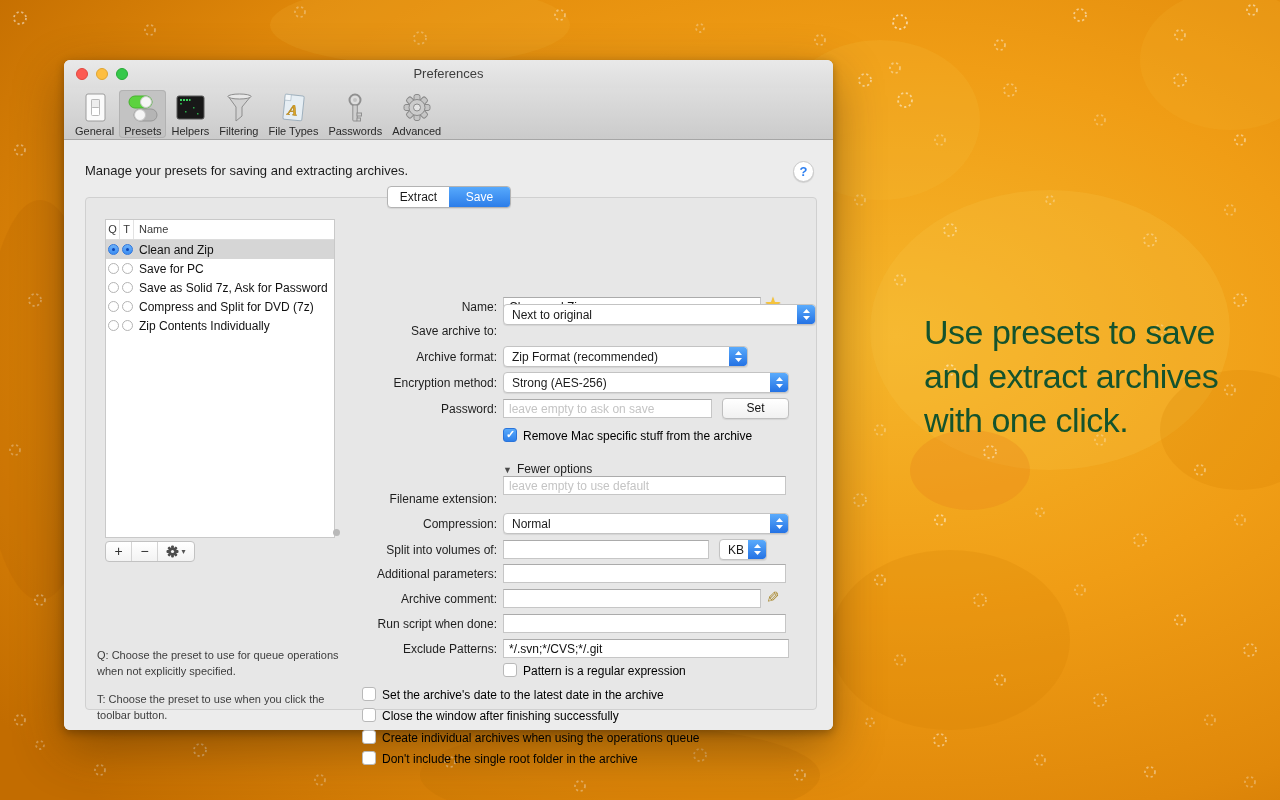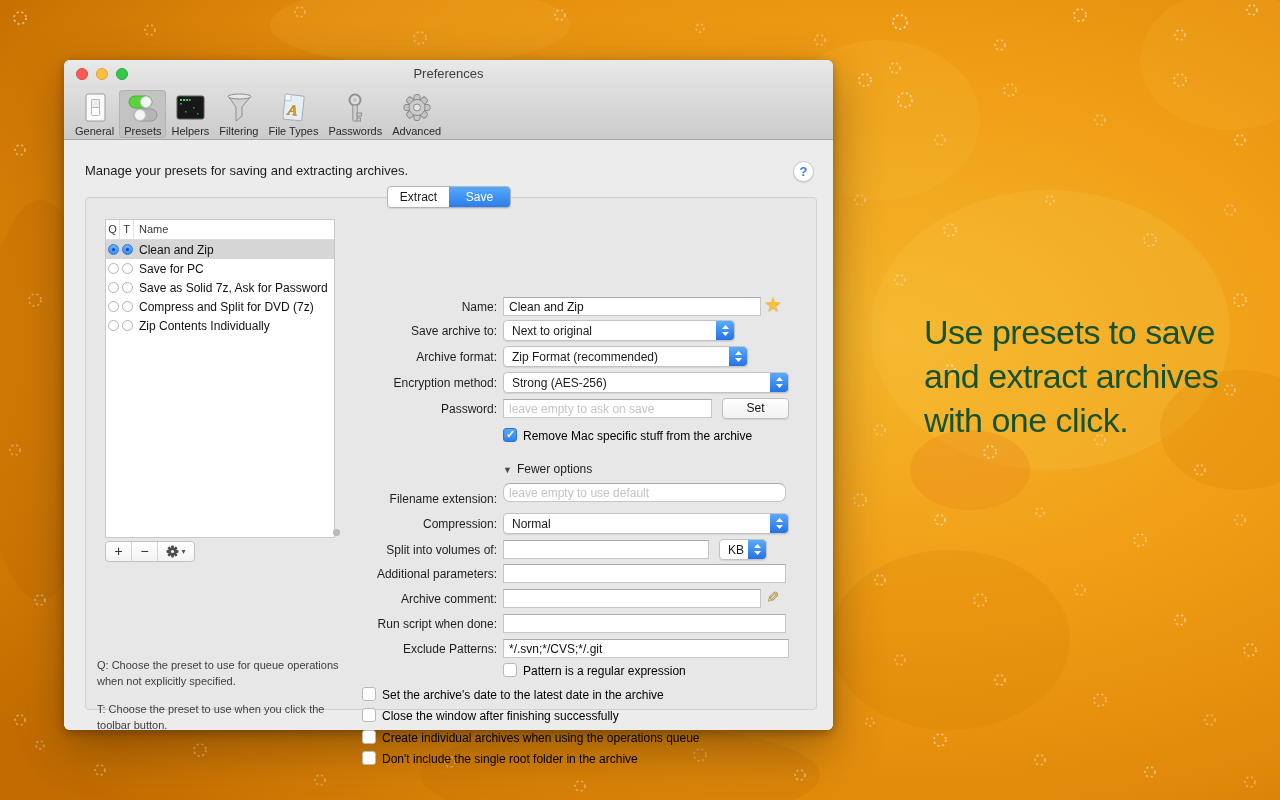--- a/index.html
+++ b/index.html
@@ -66,21 +66,21 @@
 
   .list-buttons { position:absolute; left:41px; top:401px; display:flex; height:21px;
     border:1px solid #c2c2c2; border-radius:4px; overflow:hidden;
     background:linear-gradient(#ffffff,#f3f3f3); }
   .lb { width:26px; text-align:center; line-height:19px; font-size:14px; color:#333;
     border-right:1px solid #d4d4d4; }
   .lb.gear { width:36px; border-right:none; display:flex; align-items:center; justify-content:center; gap:2px; }
   .lb .caret { font-size:8px; color:#555; }
 
   .note { position:absolute; left:33px; width:248px; font-size:11px; line-height:1.45;
-    color:#3d3d3d;margin-top:10px; }
+    color:#3d3d3d; }
   .splitter-dot { position:absolute; left:269px; top:389px; width:7px; height:7px;
     border-radius:50%; background:#b9b9b9; }
 
   
   .flabel { position:absolute; width:172px; left:261px; text-align:right; font-size:12px; color:#1e1e1e; }
   .tfield { position:absolute; height:19px; border:1px solid #c6c6c6; border-top-color:#ababab;
     background:#fff; font-size:12px; padding:0 5px; font-family:"Liberation Sans",sans-serif; color:#111; }
   .tfield::placeholder { color:#c4c4c4; }
   .popup { position:absolute; height:21px; background:#fff; border:1px solid #c3c3c3;
     border-radius:4px; box-shadow:0 1px 1px rgba(0,0,0,.08); display:flex;
@@ -387,21 +387,21 @@
 
     <div class="note" style="top:508px">Q: Choose the preset to use for queue operations when not explicitly specified.</div>
     <div class="note" style="top:552px">T: Choose the preset to use when you click the toolbar button.</div>
     <div class="splitter-dot"></div>
 
     <span class="flabel" style="top:160px">Name:</span>
     <input class="tfield" style="left: 439px; top: 157px; width: 258px;" value="Clean and Zip">
     <span class="star-icon">★</span>
 
     <span class="flabel" style="top:184px">Save archive to:</span>
-    <div class="popup" style="left:439px; top:180px; width:232px">
+    <div class="popup" style="left:439px; top:164px; width:313px">
       <span class="popup-value">Next to original</span>
       <span class="popup-cap">
           <svg width="9" height="13">
             <path d="M4.5 1 L8 5 L1 5 Z" fill="#fff"></path>
             <path d="M4.5 12 L8 8 L1 8 Z" fill="#fff"></path>
           </svg>
         </span>
     </div>
 
     <span class="flabel" style="top:210px">Archive format:</span>
@@ -431,21 +431,21 @@
     <div class="pushbtn" style="left:658px; top:258px; width:67px">Set</div>
 
     <span class="checkbox checked" style="left:439px; top:288px"></span>
     <span class="chk-label" style="left:459px; top:289px">Remove Mac specific stuff from the archive</span>
 
     <div class="fewer">
       <span class="tri">▼</span><span>Fewer options</span>
     </div>
 
     <span class="flabel" style="top:352px">Filename extension:</span>
-    <input class="tfield" style="left: 439px; top: 343px; width: 283px; border-radius: 7px;" placeholder="leave empty to use default">
+    <input class="tfield" style="left: 439px; top: 336px; width: 283px;" placeholder="leave empty to use default">
 
     <span class="flabel" style="top:377px">Compression:</span>
     <div class="popup" style="left:439px; top:373px; width:286px">
       <span class="popup-value">Normal</span>
       <span class="popup-cap">
           <svg width="9" height="13">
             <path d="M4.5 1 L8 5 L1 5 Z" fill="#fff"></path>
             <path d="M4.5 12 L8 8 L1 8 Z" fill="#fff"></path>
           </svg>
         </span>

